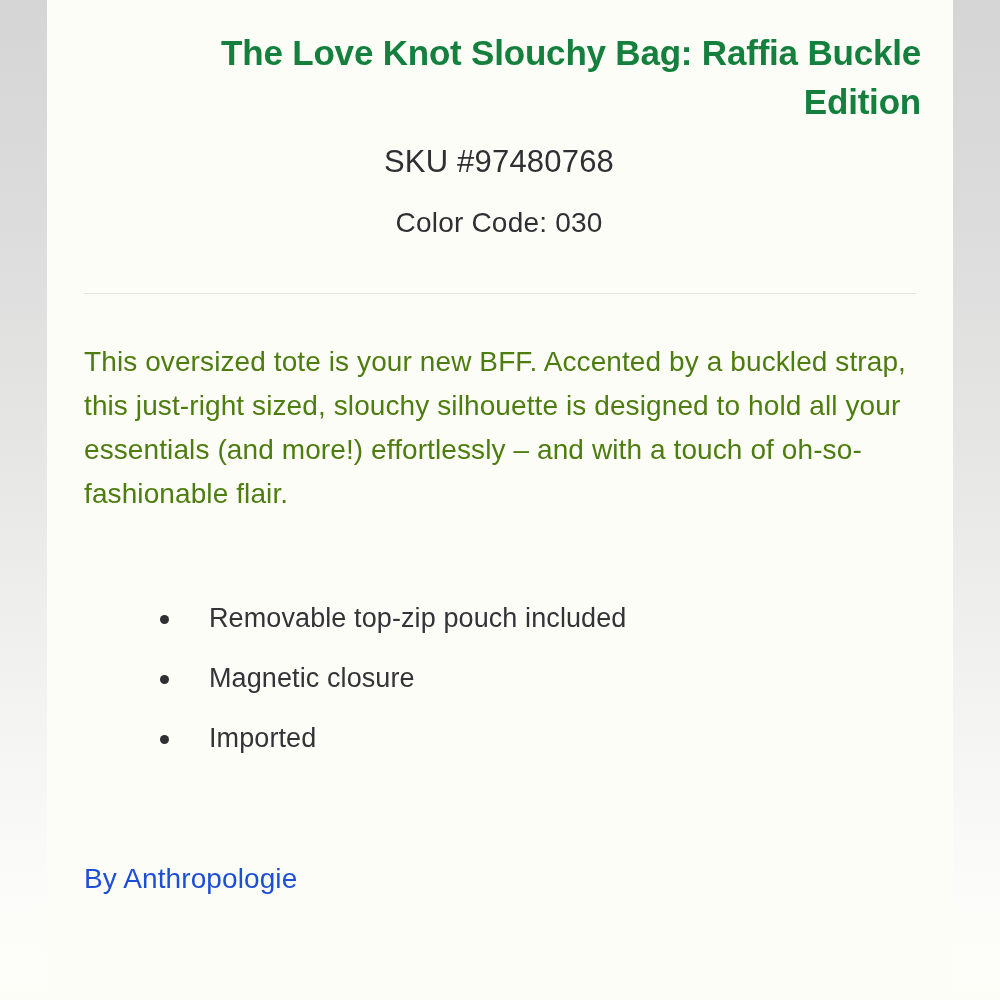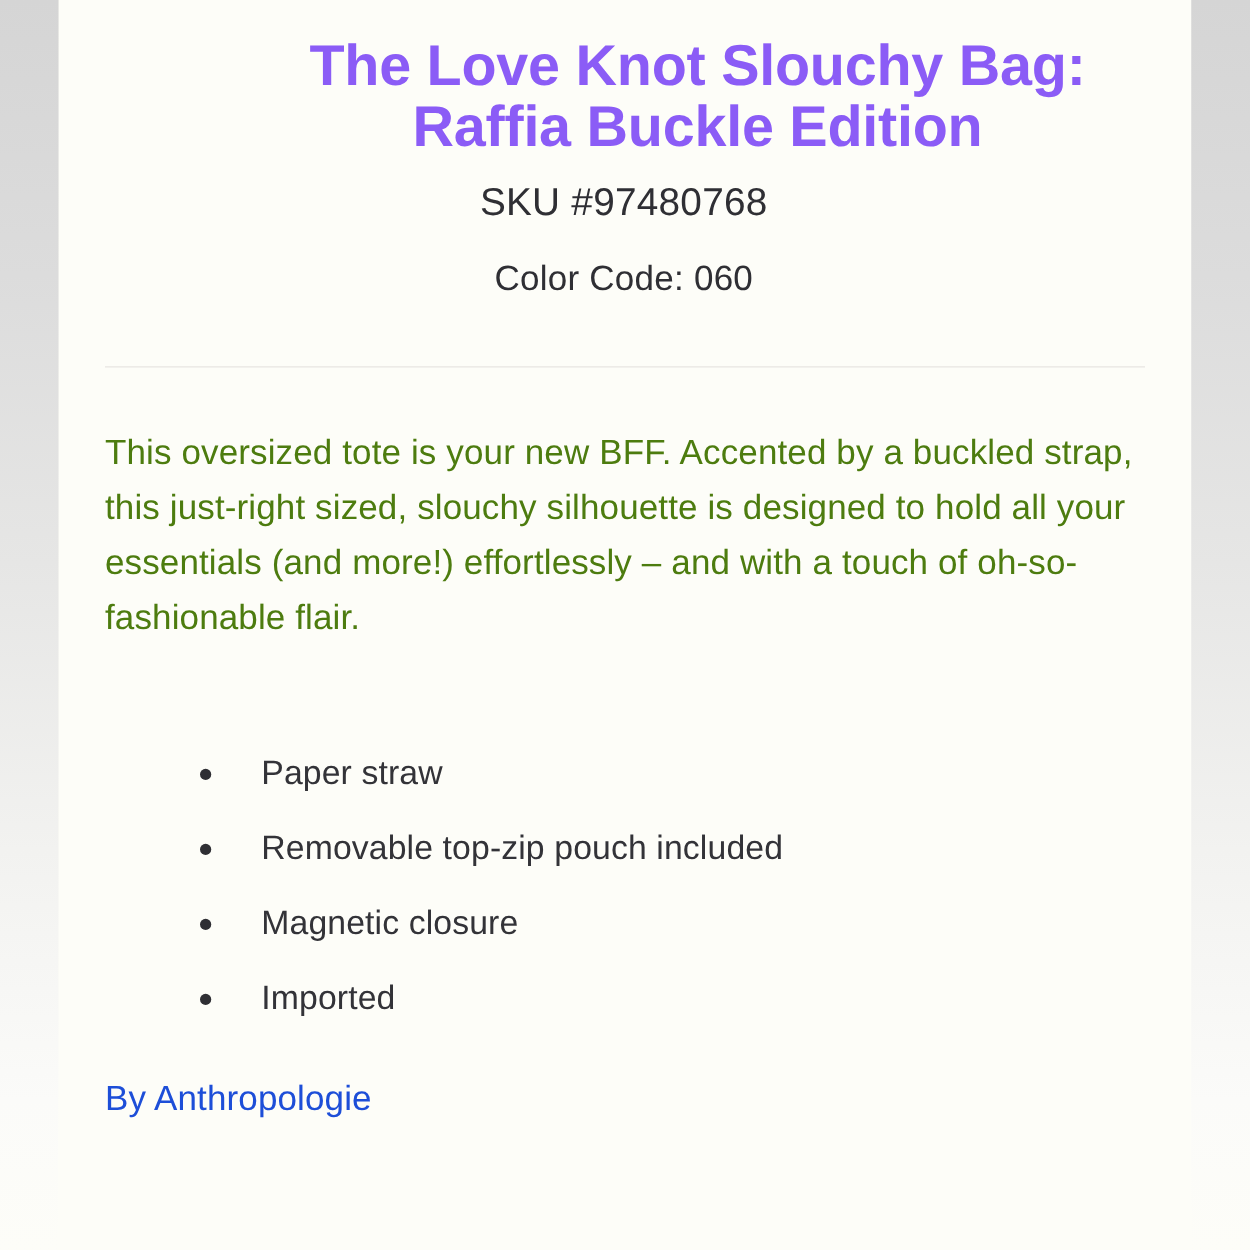--- a/index.html
+++ b/index.html
@@ -66,26 +66,26 @@
   .product-header {
     position: absolute;
     left: 0;
     top: 0;
     width: 904px;
   }
 
   .product-title {
     margin: 0;
     padding: 28px 30px 0 148px;
-    font-size: 46px;
+    font-size: 35px;
     line-height: 49px;
     font-weight: 600;
     letter-spacing: -0.2px;
-    color: #8b5cf6;
-    text-align: center;
+    color: #15803d;
+    text-align: right;
   }
 
   .sku-line {
     margin: 0;
     padding: 19px 0 0 0;
     font-size: 31px;
     line-height: 34px;
     font-weight: 300;
     letter-spacing: 0.2px;
     color: #2f2f34;
@@ -177,32 +177,28 @@
 <div class="page">
 
   <div class="edge-band left"></div>
   <div class="edge-band right"></div>
 
   <div class="content">
 
     <div class="product-header">
       <h1 class="product-title">The Love Knot Slouchy Bag: Raffia Buckle Edition</h1>
       <p class="sku-line">SKU #97480768</p>
-      <p class="color-line">Color Code: 060</p>
+      <p class="color-line">Color Code: 030</p>
     </div>
 
     <div class="divider"></div>
 
     <p class="description">This oversized tote is your new BFF. Accented by a buckled strap, this just-right sized, slouchy silhouette is designed to hold all your essentials (and more!) effortlessly – and with a touch of oh-so-fashionable flair.</p>
 
     <ul class="feature-list">
-      <li class="feature-item">
-        <span class="bullet-icon"></span>
-        <span>Paper straw</span>
-      </li>
       <li class="feature-item">
         <span class="bullet-icon"></span>
         <span>Removable top-zip pouch included</span>
       </li>
       <li class="feature-item">
         <span class="bullet-icon"></span>
         <span>Magnetic closure</span>
       </li>
       <li class="feature-item">
         <span class="bullet-icon"></span>

